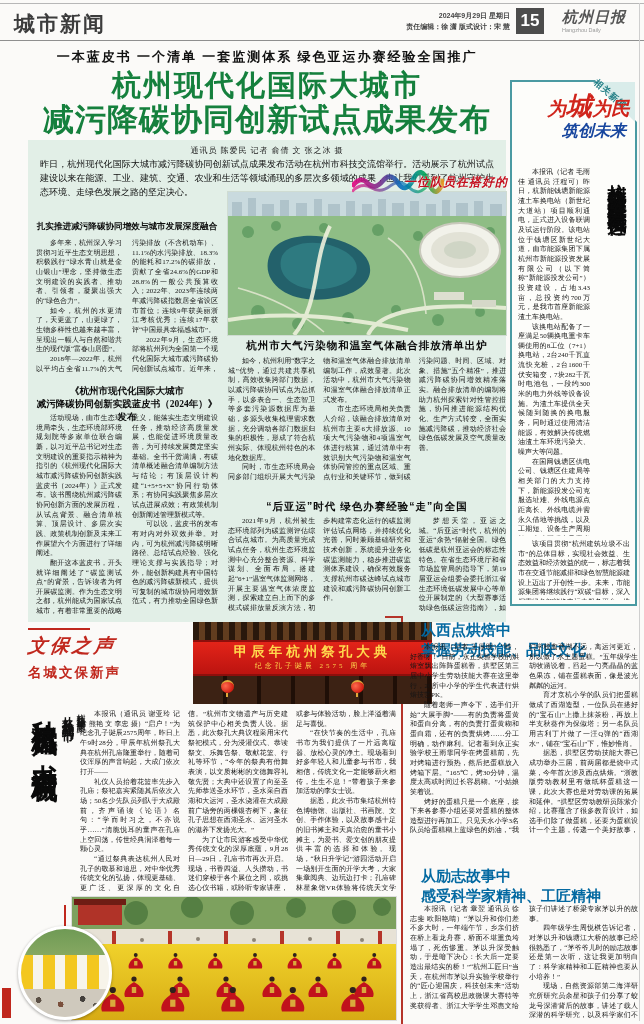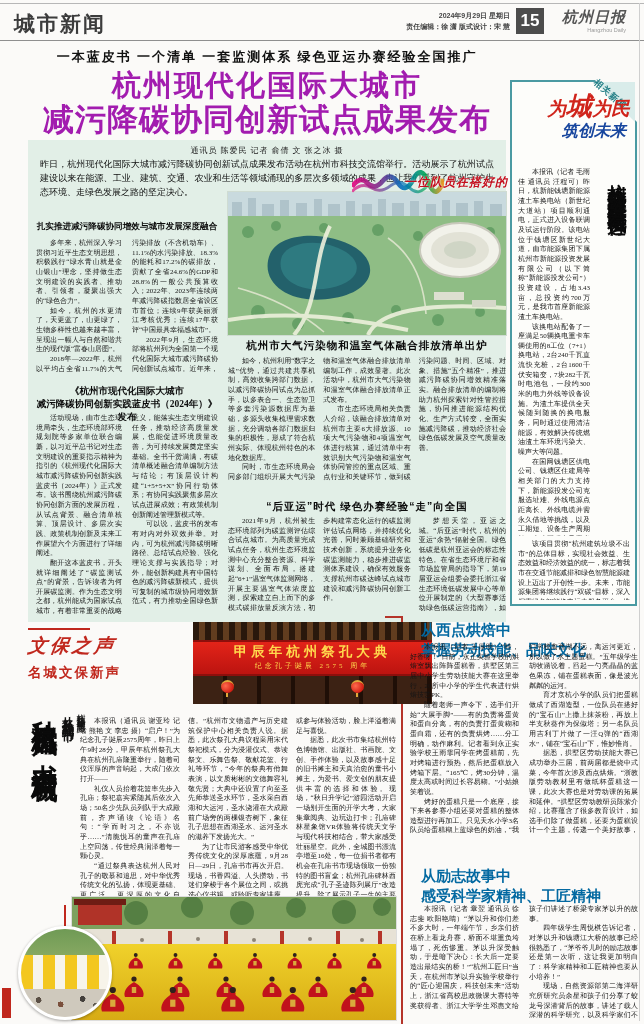--- a/index.html
+++ b/index.html
@@ -9,28 +9,28 @@
     font-family:"Liberation Serif","DejaVu Serif",serif;
   }
   .abs{position:absolute;}
   
   .top-rule{left:0;top:3px;width:644px;height:1px;background:#b7b7b7;}
   .hdr-rule{left:0;top:40px;width:644px;height:1px;background:#8f8f8f;}
   .hdr-section{left:14px;top:10px;font-family:"Liberation Sans",sans-serif;font-weight:700;font-size:21px;color:#3c3c3c;letter-spacing:2px;}
   .hdr-meta{right:134px;top:10px;text-align:right;font-size:7px;line-height:1.6;color:#444;font-family:"Liberation Sans",sans-serif;font-weight:700;}
   .hdr-pageno{right:100px;top:8px;width:28px;height:26px;background:#4c4c4c;color:#fff;
     font-family:"Liberation Sans",sans-serif;font-weight:700;font-size:17px;text-align:center;line-height:26px;}
-  .hdr-paper{right:18px;top:8px;text-align:right;margin-left:8px;}
+  .hdr-paper{right:18px;top:8px;text-align:left;margin-left:8px;}
   .hdr-paper .cn{font-size:15px;font-weight:700;font-style:italic;color:#555;letter-spacing:1px;}
   .hdr-paper .en{font-size:5.5px;color:#999;font-family:"Liberation Sans",sans-serif;}
   .right-edge{left:639px;top:3px;width:1px;height:1018px;background:#cfcfcf;}
   .print-mark{left:2px;top:988px;width:9px;height:30px;background:#c0271d;}
   
   .kicker{left:28px;top:48px;width:478px;text-align:center;font-weight:700;font-size:13px;letter-spacing:2px;color:#111;}
-  .htitle{left:28px;width:478px;text-align:center;font-family:Liberation Mono, monospace;font-weight:900;color:#a21caf;}
+  .htitle{left:28px;width:478px;text-align:center;font-family:Liberation Mono, monospace;font-weight:900;color:#15803d;}
   .htitle1{top:66px;font-size:29px;letter-spacing:2px;}
   .htitle2{top:99px;font-size:31px;letter-spacing:1px;}
   .green-panel{left:28px;top:140px;width:478px;height:482px;background:#e2efe7;}
   .byline{left:28px;top:145px;width:478px;text-align:center;font-size:8px;color:#222;letter-spacing:1px;}
   .lead{left:40px;top:158px;width:454px;font-family:"Liberation Sans",sans-serif;font-size:9px;line-height:1.55;color:#0e0e0e;text-align:justify;}
   .subhead{font-weight:700;text-align:center;color:#0b0b0b;}
   .sh1{left:36px;top:221px;width:182px;font-family:Liberation Serif, serif;font-size:8.6px;}
   .sh2{left:36px;top:385px;width:182px;font-size:9.5px;line-height:1.35;}
   .sh3{left:228px;top:339px;width:278px;font-family:"Liberation Sans",sans-serif;font-size:10.5px;letter-spacing:1px;}
   .sh4{left:228px;top:500px;width:278px;font-family:"Liberation Sans",sans-serif;font-size:10.5px;letter-spacing:1px;}
@@ -79,21 +79,21 @@
     background-image:repeating-linear-gradient(90deg,rgba(0,0,0,.45) 0 6px,rgba(120,78,40,.5) 6px 12px);}
   .temple-banner{height:36px;background:linear-gradient(#e32419,#bc1410);border-top:2px solid #8d0f0c;border-bottom:2px solid #8d0f0c;
     text-align:center;color:#ffd94d;box-sizing:border-box;}
   .temple-banner .b1{font-size:13.5px;font-weight:700;letter-spacing:4px;line-height:20px;}
   .temple-banner .b2{font-size:7px;letter-spacing:3px;line-height:8px;}
   .temple-doors{height:28px;background:#2c1812;
     background-image:repeating-linear-gradient(90deg,#3c2214 0 30px,#1f0f07 30px 34px);position:relative;}
   .lantern{position:absolute;width:13px;height:11px;border-radius:50%;
     background:radial-gradient(circle at 35% 35%,#ff6a4e,#d21d12 70%);border-top:2px solid #e0a93c;}
   .lantern:after{content:"";position:absolute;left:5px;bottom:-4px;width:2px;height:4px;background:#e0a93c;}
-  .heritage-text{left:80px;top:710px;width:316px;height:184px;margin-top:7px;}
+  .heritage-text{left:80px;top:710px;width:316px;height:184px;}
   .photo-ceremony{left:72px;top:897px;width:324px;height:123px;overflow:hidden;box-shadow:0 0 0 1px #ddd;}
   .inset-circle{left:18px;top:926px;width:88px;height:88px;border-radius:50%;border:3px solid #fff;
     box-shadow:0 1px 3px rgba(0,0,0,.35);overflow:hidden;background:#f2efe8;}
   .inset-top{height:30%;background:linear-gradient(#6f9a55,#86a862);}
   .inset-mid{height:38%;background:repeating-linear-gradient(90deg,#f3c71f 0 12px,#f7f4ea 12px 22px);}
   .inset-bot{height:32%;background:#cfc9bd;
     background-image:radial-gradient(circle 3px at 20% 40%,#5a4f45 95%,transparent),
                      radial-gradient(circle 3px at 45% 55%,#7a4f3c 95%,transparent),
                      radial-gradient(circle 3px at 70% 35%,#44403c 95%,transparent),
                      radial-gradient(circle 3px at 85% 60%,#5f5a50 95%,transparent);}
@@ -283,20 +283,21 @@
     <div class="lantern" style="left:28px;top:4px;"></div>
     <div class="lantern" style="left:158px;top:4px;"></div>
   </div>
 </div>
 
 <div class="abs body-text cols3 heritage-text">
   <p>本报讯（通讯员 谢亚玲 记者 熊艳 文 李忠 摄）“启户！”为纪念孔子诞辰2575周年，昨日上午9时28分，甲辰年杭州祭孔大典在杭州孔庙隆重举行，随着司仪浑厚的声音响起，大成门依次打开——</p>
   <p>礼仪人员抬着花篮率先步入孔庙；祭祀嘉宾紧随其后依次入场；50名少先队员列队于大成殿前，齐声诵读《论语》名句：“学而时习之，不亦说乎……”清脆悦耳的童声在孔庙上空回荡，传世经典润泽着每一颗心灵。</p>
   <p>“通过祭典表达杭州人民对孔子的敬慕和追思，对中华优秀传统文化的弘扬，体现更基础、更广泛、更深厚的文化自信。”杭州市文物遗产与历史建筑保护中心相关负责人说。据悉，此次祭孔大典议程采用宋代祭祀模式，分为浸灌仪式、恭读祭文、乐舞告祭、敬献花篮、行礼等环节，“今年的祭典有佾舞表演，以文质彬彬的文德舞容礼敬先贤；大典中还设置了向至圣先师恭送圣水环节，圣水采自西湖和大运河，圣水浇灌在大成殿前广场旁的两棵银杏树下，象征孔子思想在西湖圣水、运河圣水的滋养下发扬光大。”</p>
   <p>为了让市民游客感受中华优秀传统文化的深厚底蕴，9月28日—29日，孔庙书市再次开启。现场，书香四溢、人头攒动，书迷们穿梭于各个展位之间，或挑选心仪书籍，或聆听专家讲座，或参与体验活动，脸上洋溢着满足与喜悦。</p>
+  <p>“在快节奏的生活中，孔庙书市为我们提供了一片远离喧嚣、放松心灵的净土。现场看到好多年轻人和儿童参与书市，我相信，传统文化一定能够薪火相传，生生不息！”带着孩子来参加活动的李女士说。</p>
   <p>据悉，此次书市集结杭州特色博物馆、出版社、书画院、文创、手作体验，以及故事感十足的旧书摊主和天真治愈的童书小摊主，为爱书、爱文创的朋友提供丰富的选择和体验。现场，“秋日升学记”游园活动开启一场别开生面的开学大考，大家集章阅典、边玩边打卡；孔庙碑林星象馆VR体验将传统天文学与现代科技相结合，带大家感受壮丽星空。此外，全城图书漂流亭增至16处，每一位捐书者都有机会在孔庙书市现场领取一份独特的图书盲盒；杭州孔庙碑林西庑完成“孔子圣迹陈列展厅”改造提升，除了展示孔子一生的主要行迹外，首次向社会展出“乐舞图”长卷、清代祭孔礼器、孔子木雕像以及孔子圣迹图等珍贵文物；“孔庙讲堂”名家讲座邀请浙江省作协副主席鲁引弓分享新作《小宅门》，和读者探讨如何在现代社会中重建家庭伦理、寻找心灵的安宁与归属。</p>
 </div>
 
 <div class="abs photo-ceremony">
   <svg width="324" height="123" viewBox="0 0 324 123" xmlns="http://www.w3.org/2000/svg">
     <defs>
       <linearGradient id="gold" x1="0" y1="0" x2="0" y2="1">
         <stop offset="0" stop-color="#f0d22b"></stop>
           <stop offset="1" stop-color="#d7ab14"></stop>
       </linearGradient>

